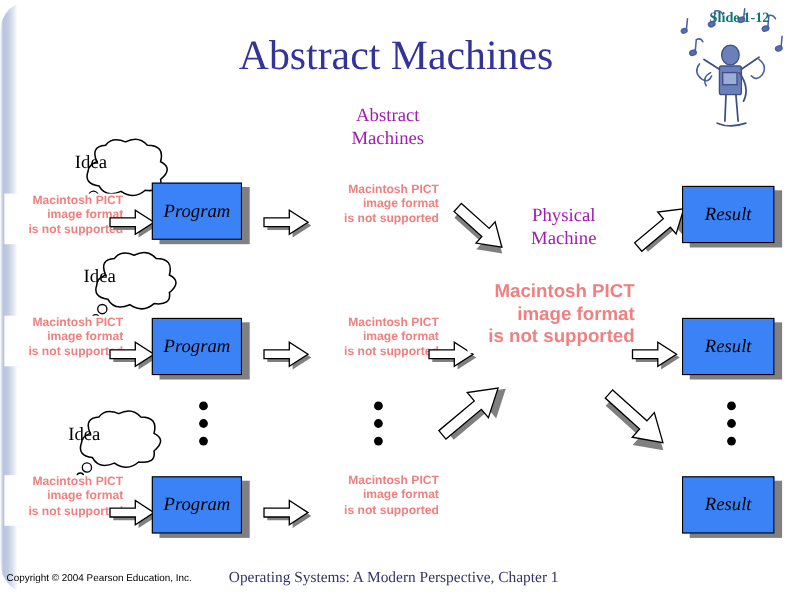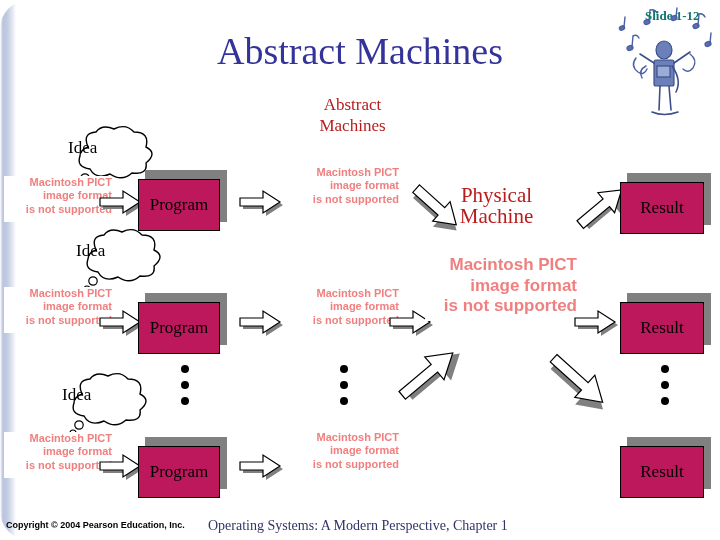--- a/index.html
+++ b/index.html
@@ -48,33 +48,33 @@
     z-index: 5;
   }
   .clipart {
     position: absolute;
     left: 612px; top: 6px;
     width: 104px; height: 110px;
   }
   .center-label {
     position: absolute;
     text-align: center;
-    color: #b91c1c;
+    color: #a21caf;
     font-family: "Liberation Serif", serif;
   }
   #abstract-machines-label {
     left: 285px; top: 94px;
     width: 135px;
     font-size: 17px;
     line-height: 21px;
   }
   #physical-machine-label {
-    left: 439px; top: 185px;
+    left: 455px; top: 185px;
     width: 115px;
-    font-size: 21px;
+    font-size: 17px;
     line-height: 21px;
   }
   
   .pict {
     position: absolute;
     background: #ffffff;
     color: #f08080;
     font-family: "Liberation Sans", sans-serif;
     font-weight: bold;
     text-align: right;
@@ -104,29 +104,30 @@
     color: #000000;
   }
   .box .shadow {
     position: absolute;
     left: 7px; top: 7px;
     width: 100%; height: 100%;
     background: #808080;
   }
   .box .face {
     position: absolute;
-    left: 0; top: 16px;
+    left: 0; top: 3px;
     width: 100%; height: 100%;
-    background: #be185d;
+    background: #3b82f6;
     border: 1.5px solid #000000;
     box-sizing: border-box;
     display: flex;
     align-items: center;
     justify-content: center;
     font-size: 17px;
+    font-style: italic;
   }
   
   .arrow {
     position: absolute;
   }
   
   .vdots {
     position: absolute;
     width: 10px;
   }
@@ -134,21 +135,21 @@
     display: block;
     width: 8px; height: 8px;
     border-radius: 50%;
     background: #000000;
     margin-bottom: 8px;
   }
   .footer-copyright {
     position: absolute;
     left: 6px; top: 520px;
     font-family: "Liberation Sans", sans-serif;
-    font-weight: bold;
+    font-weight: normal;
     font-size: 9px;
     color: #000000;
     white-space: nowrap;
   }
   .footer-course {
     position: absolute;
     left: 208px; top: 518px;
     font-family: "Liberation Serif", serif;
     font-size: 14px;
     color: #333366;

